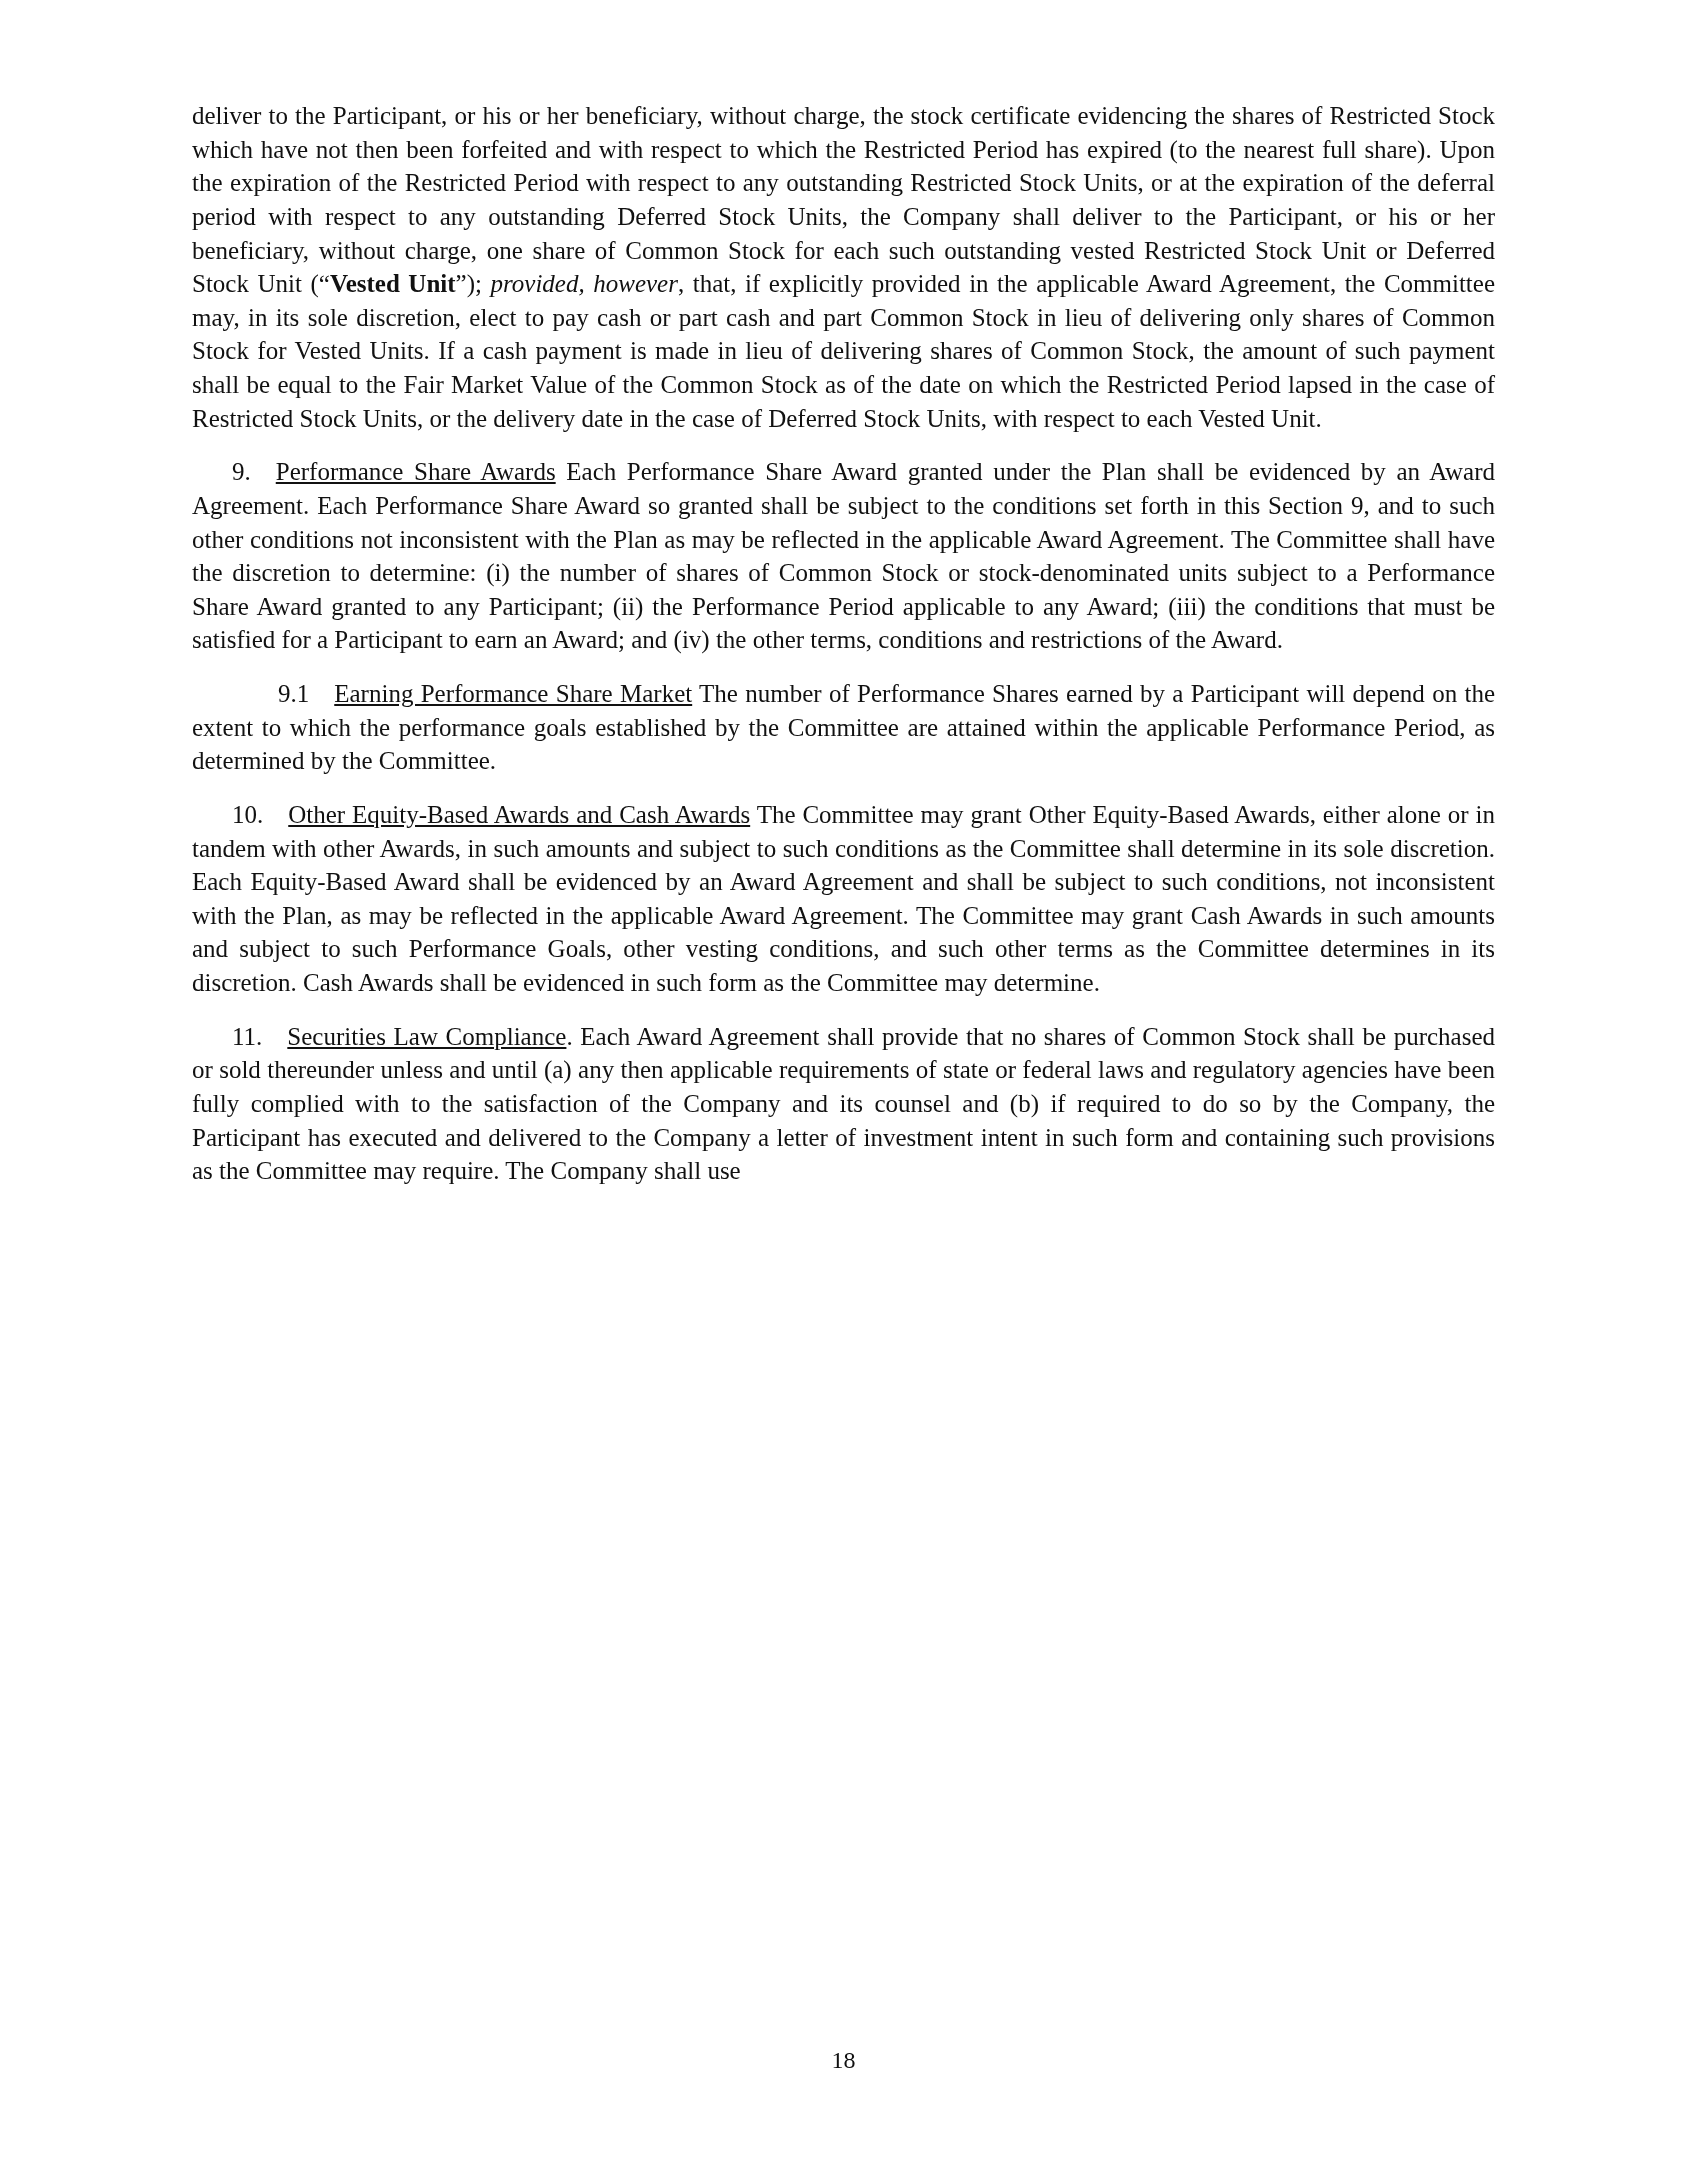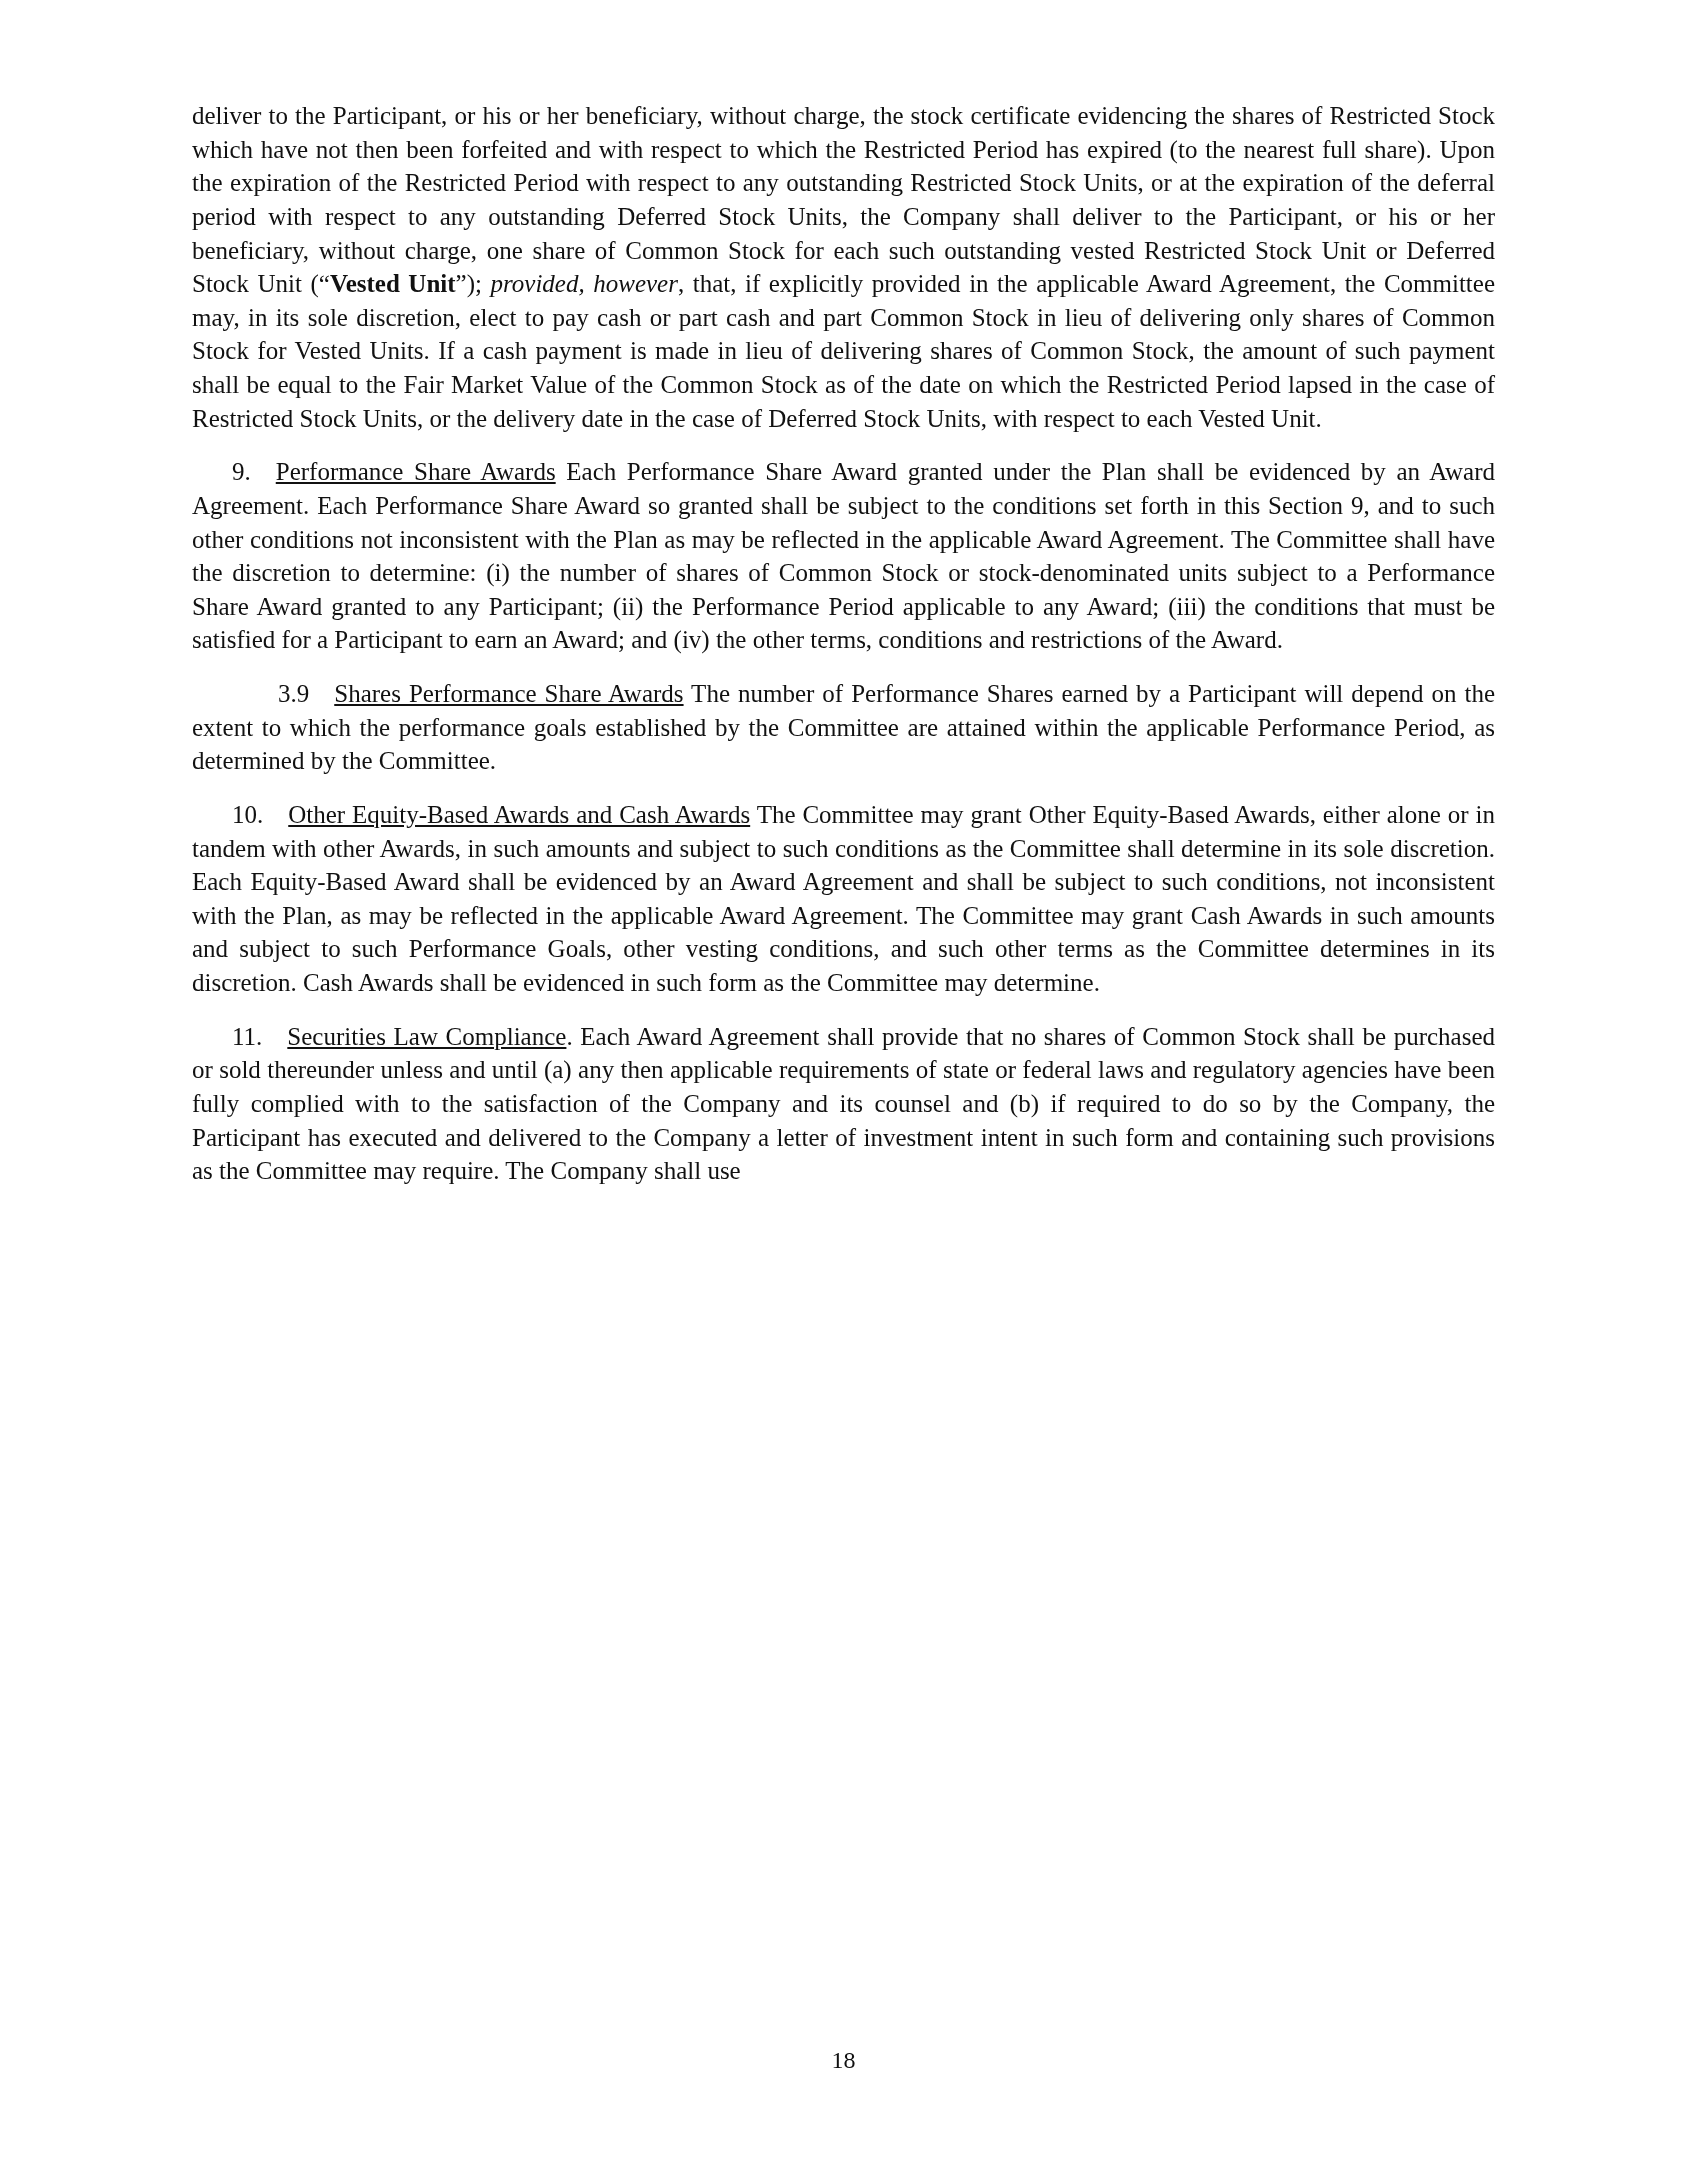--- a/index.html
+++ b/index.html
@@ -56,21 +56,21 @@
     <p class="para">
       <span>deliver to the Participant, or his or her beneficiary, without charge, the stock certificate evidencing the shares of Restricted Stock which have not then been forfeited and with respect to which the Restricted Period has expired (to the nearest full share). Upon the expiration of the Restricted Period with respect to any outstanding Restricted Stock Units, or at the expiration of the deferral period with respect to any outstanding Deferred Stock Units, the Company shall deliver to the Participant, or his or her beneficiary, without charge, one share of Common Stock for each such outstanding vested Restricted Stock Unit or Deferred Stock Unit (“</span><span class="b">Vested Unit</span><span>”); </span><span class="i">provided, however</span><span>, that, if explicitly provided in the applicable Award Agreement, the Committee may, in its sole discretion, elect to pay cash or part cash and part Common Stock in lieu of delivering only shares of Common Stock for Vested Units. If a cash payment is made in lieu of delivering shares of Common Stock, the amount of such payment shall be equal to the Fair Market Value of the Common Stock as of the date on which the Restricted Period lapsed in the case of Restricted Stock Units, or the delivery date in the case of Deferred Stock Units, with respect to each Vested Unit.</span>
     </p>
 
 
     <p class="para first-indent-sm">
       <span>9.</span><span> </span><span class="u">Performance Share Awards</span><span> Each Performance Share Award granted under the Plan shall be evidenced by an Award Agreement. Each Performance Share Award so granted shall be subject to the conditions set forth in this Section 9, and to such other conditions not inconsistent with the Plan as may be reflected in the applicable Award Agreement. The Committee shall have the discretion to determine: (i) the number of shares of Common Stock or stock-denominated units subject to a Performance Share Award granted to any Participant; (ii) the Performance Period applicable to any Award; (iii) the conditions that must be satisfied for a Participant to earn an Award; and (iv) the other terms, conditions and restrictions of the Award.</span>
     </p>
 
     <p class="para blk-indent first-indent-md">
-      <span>3.9</span><span> </span><span class="u">Shares Performance Share Awards</span><span> The number of Performance Shares earned by a Participant will depend on the extent to which the performance goals established by the Committee are attained within the applicable Performance Period, as determined by the Committee.</span>
+      <span>9.1</span><span> </span><span class="u">Earning Performance Share Market</span><span> The number of Performance Shares earned by a Participant will depend on the extent to which the performance goals established by the Committee are attained within the applicable Performance Period, as determined by the Committee.</span>
     </p>
 
     <p class="para first-indent-sm">
       <span>10.</span><span> </span><span class="u">Other Equity-Based Awards and Cash Awards</span><span> The Committee may grant Other Equity-Based Awards, either alone or in tandem with other Awards, in such amounts and subject to such conditions as the Committee shall determine in its sole discretion. Each Equity-Based Award shall be evidenced by an Award Agreement and shall be subject to such conditions, not inconsistent with the Plan, as may be reflected in the applicable Award Agreement. The Committee may grant Cash Awards in such amounts and subject to such Performance Goals, other vesting conditions, and such other terms as the Committee determines in its discretion. Cash Awards shall be evidenced in such form as the Committee may determine.</span>
     </p>
 
     <p class="para first-indent-sm">
       <span>11.</span><span> </span><span class="u">Securities Law Compliance</span><span>. Each Award Agreement shall provide that no shares of Common Stock shall be purchased or sold thereunder unless and until (a) any then applicable requirements of state or federal laws and regulatory agencies have been fully complied with to the satisfaction of the Company and its counsel and (b) if required to do so by the Company, the Participant has executed and delivered to the Company a letter of investment intent in such form and containing such provisions as the Committee may require. The Company shall use</span>
     </p>
 

